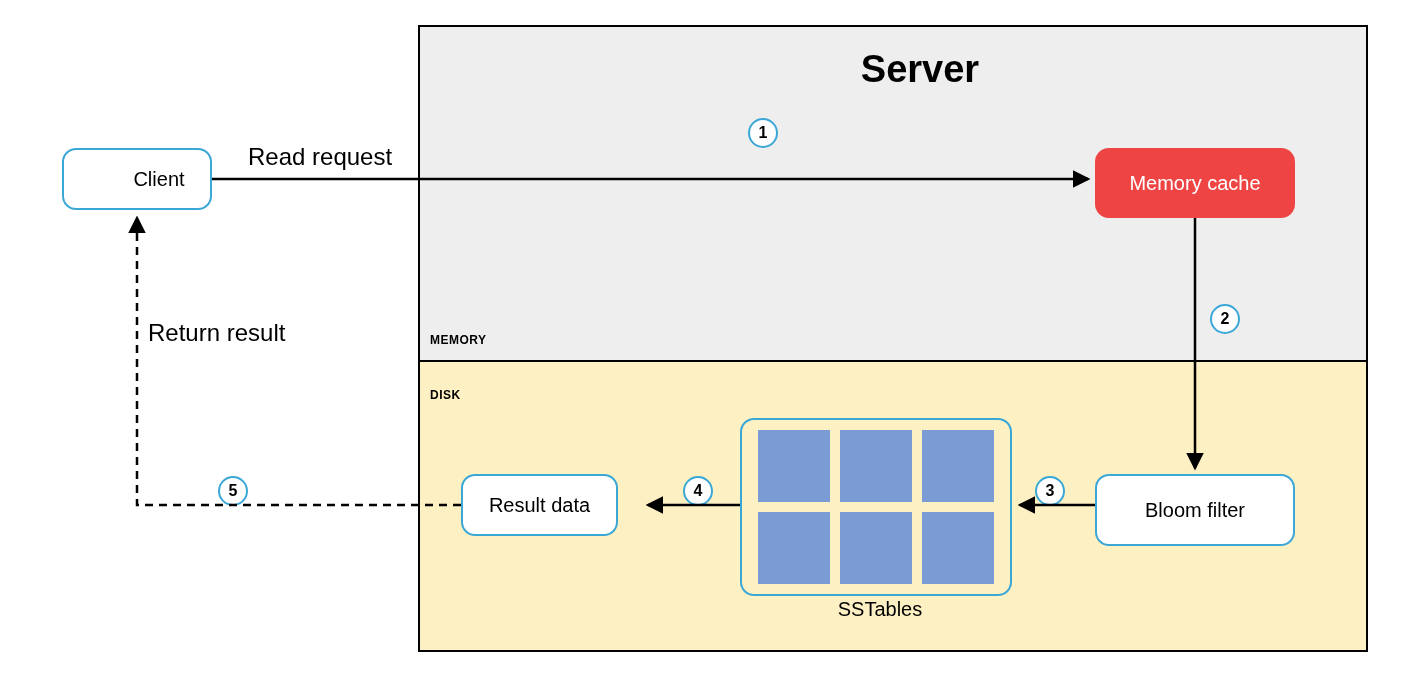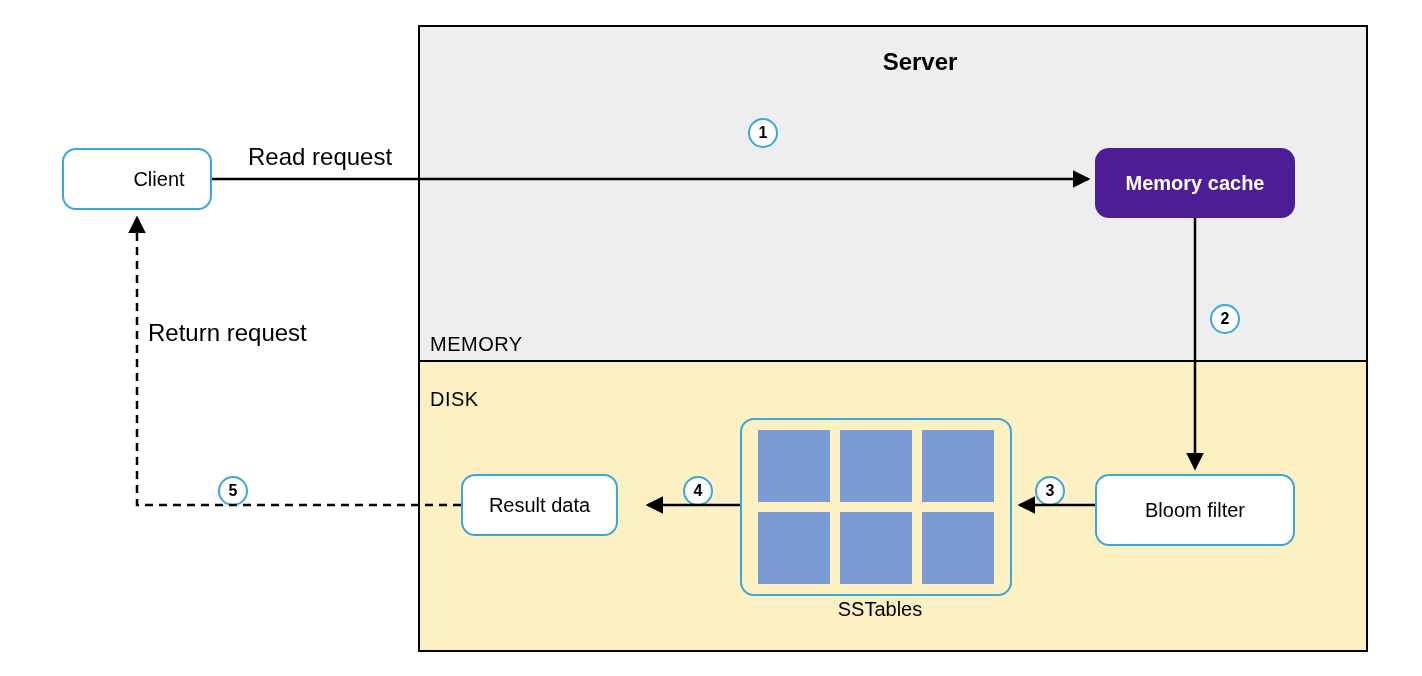--- a/index.html
+++ b/index.html
@@ -12,46 +12,46 @@
     height: 676px;
     position: relative;
     overflow: hidden;
   }
   .region {
     position: absolute;
     border: 2px solid #000;
   }
   .region-label {
     position: absolute;
-    font-size: 20px;
-    font-weight: 400;
+    font-size: 12px;
+    font-weight: 700;
     letter-spacing: 0.5px;
   }
   .server-title {
     position: absolute;
-    font-size: 24px;
+    font-size: 38px;
     font-weight: 700;
     text-align: center;
   }
   .box {
     position: absolute;
     border-radius: 14px;
     display: flex;
     align-items: center;
     justify-content: center;
     font-size: 20px;
   }
   .box-blue-outline {
     background: #fff;
     border: 2px solid #3ba7d6;
   }
   .box-green {
-    background: #4c1d95;
+    background: #ef4444;
     color: #fff;
-    font-weight: 700;
+    font-weight: 400;
   }
   .sstables-container {
     position: absolute;
     border: 2px solid #3ba7d6;
     border-radius: 14px;
     background: transparent;
     display: flex;
     flex-wrap: wrap;
     align-content: center;
     justify-content: center;
@@ -126,21 +126,21 @@
   <div class="sstable-block"></div>
   <div class="sstable-block"></div>
 </div>
 <div class="sstables-label" style="left:820px; top:598px; width:120px;">SSTables</div>
 
 <div class="box box-blue-outline" style="left:461px; top:474px; width:157px; height:62px;">
   <span>Result data</span>
 </div>
 
 <div class="edge-label" style="left:248px; top:143px;">Read request</div>
-<div class="edge-label" style="left:148px; top:319px;">Return request</div>
+<div class="edge-label" style="left:148px; top:319px;">Return result</div>
 
 <div class="step-badge" style="left:748px; top:118px;">
     <span>1</span>
   </div>
 <div class="step-badge" style="left:1210px; top:304px;">
     <span>2</span>
   </div>
 <div class="step-badge" style="left:1035px; top:476px;">
     <span>3</span>
   </div>

